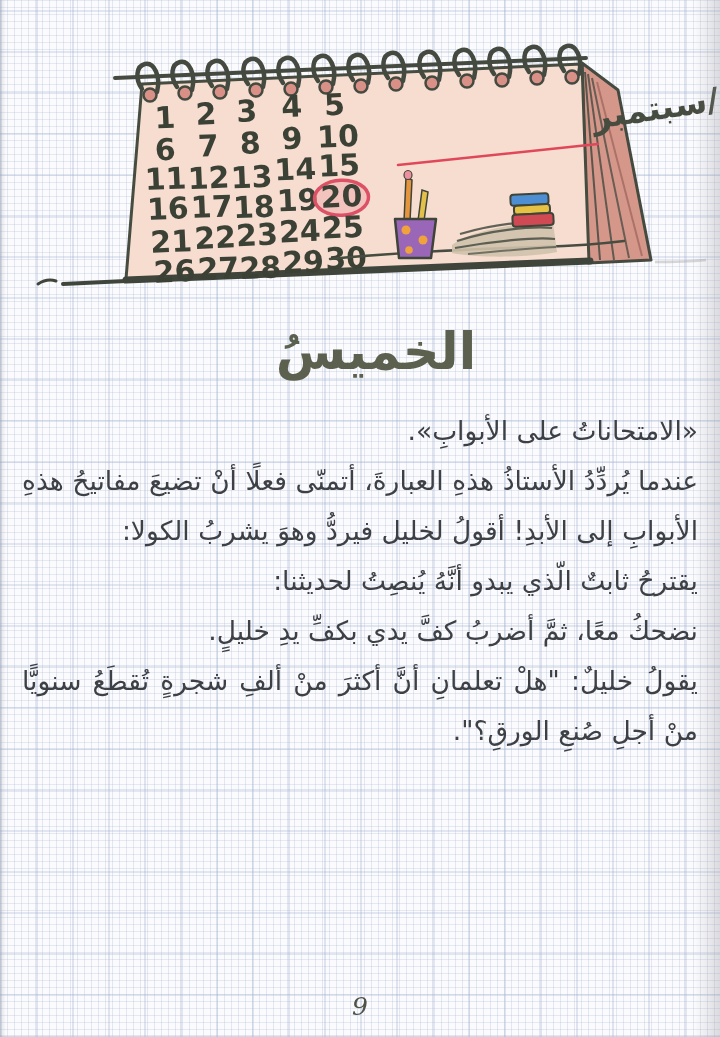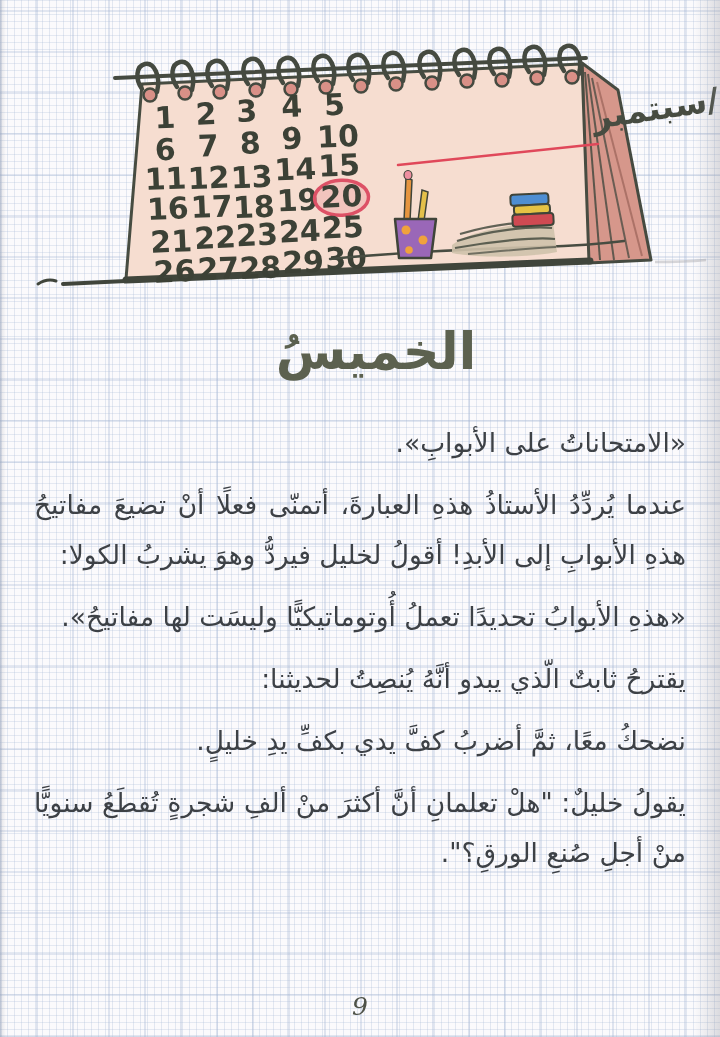--- a/index.html
+++ b/index.html
@@ -34,21 +34,21 @@
     letter-spacing:1px;
   }
   .story{
     position:absolute;top:406px;right:22px;left:22px;
     direction:rtl;
     text-align:justify;
     font-size:26.5px;
     line-height:50px;
     color:#3d4146;
   }
-  .story p{margin:12px;}
+  .story p{margin:0;}
   .page-number{
     position:absolute;bottom:16px;left:0;width:100%;
     text-align:center;
     font-family:"DejaVu Serif", serif;
     font-style:italic;
     font-size:25px;
     color:#4e5248;
   }
   svg text.cal-num{
     font-family:"DejaVu Sans", sans-serif;
@@ -217,21 +217,20 @@
       </g>
 
     </svg>
   </div>
 
   <div class="story-title">الخميسُ</div>
 
   <div class="story">
     <p>«الامتحاناتُ على الأبوابِ».</p>
     <p>عندما يُردِّدُ الأستاذُ هذهِ العبارةَ، أتمنّى فعلًا أنْ تضيعَ مفاتيحُ هذهِ الأبوابِ إلى الأبدِ!  أقولُ لخليل فيردُّ وهوَ يشربُ الكولا:</p>
-    <p>«هذهِ الأبوابُ تحديدًا تعملُ أُوتوماتيكيًّا وليسَت لها مفاتيحُ».</p>
     <p>يقترحُ ثابتٌ الّذي يبدو أنَّهُ يُنصِتُ لحديثنا:</p>
     <p>نضحكُ معًا، ثمَّ أضربُ كفَّ يدي بكفِّ يدِ خليلٍ.</p>
     <p>يقولُ خليلٌ: "هلْ تعلمانِ أنَّ أكثرَ منْ ألفِ شجرةٍ تُقطَعُ سنويًّا منْ أجلِ صُنعِ الورقِ؟".</p>
   </div>
 
   <div class="page-number">9</div>
 
   <div class="edge-shadow-right"></div>
   <div class="edge-shadow-left"></div>
 

